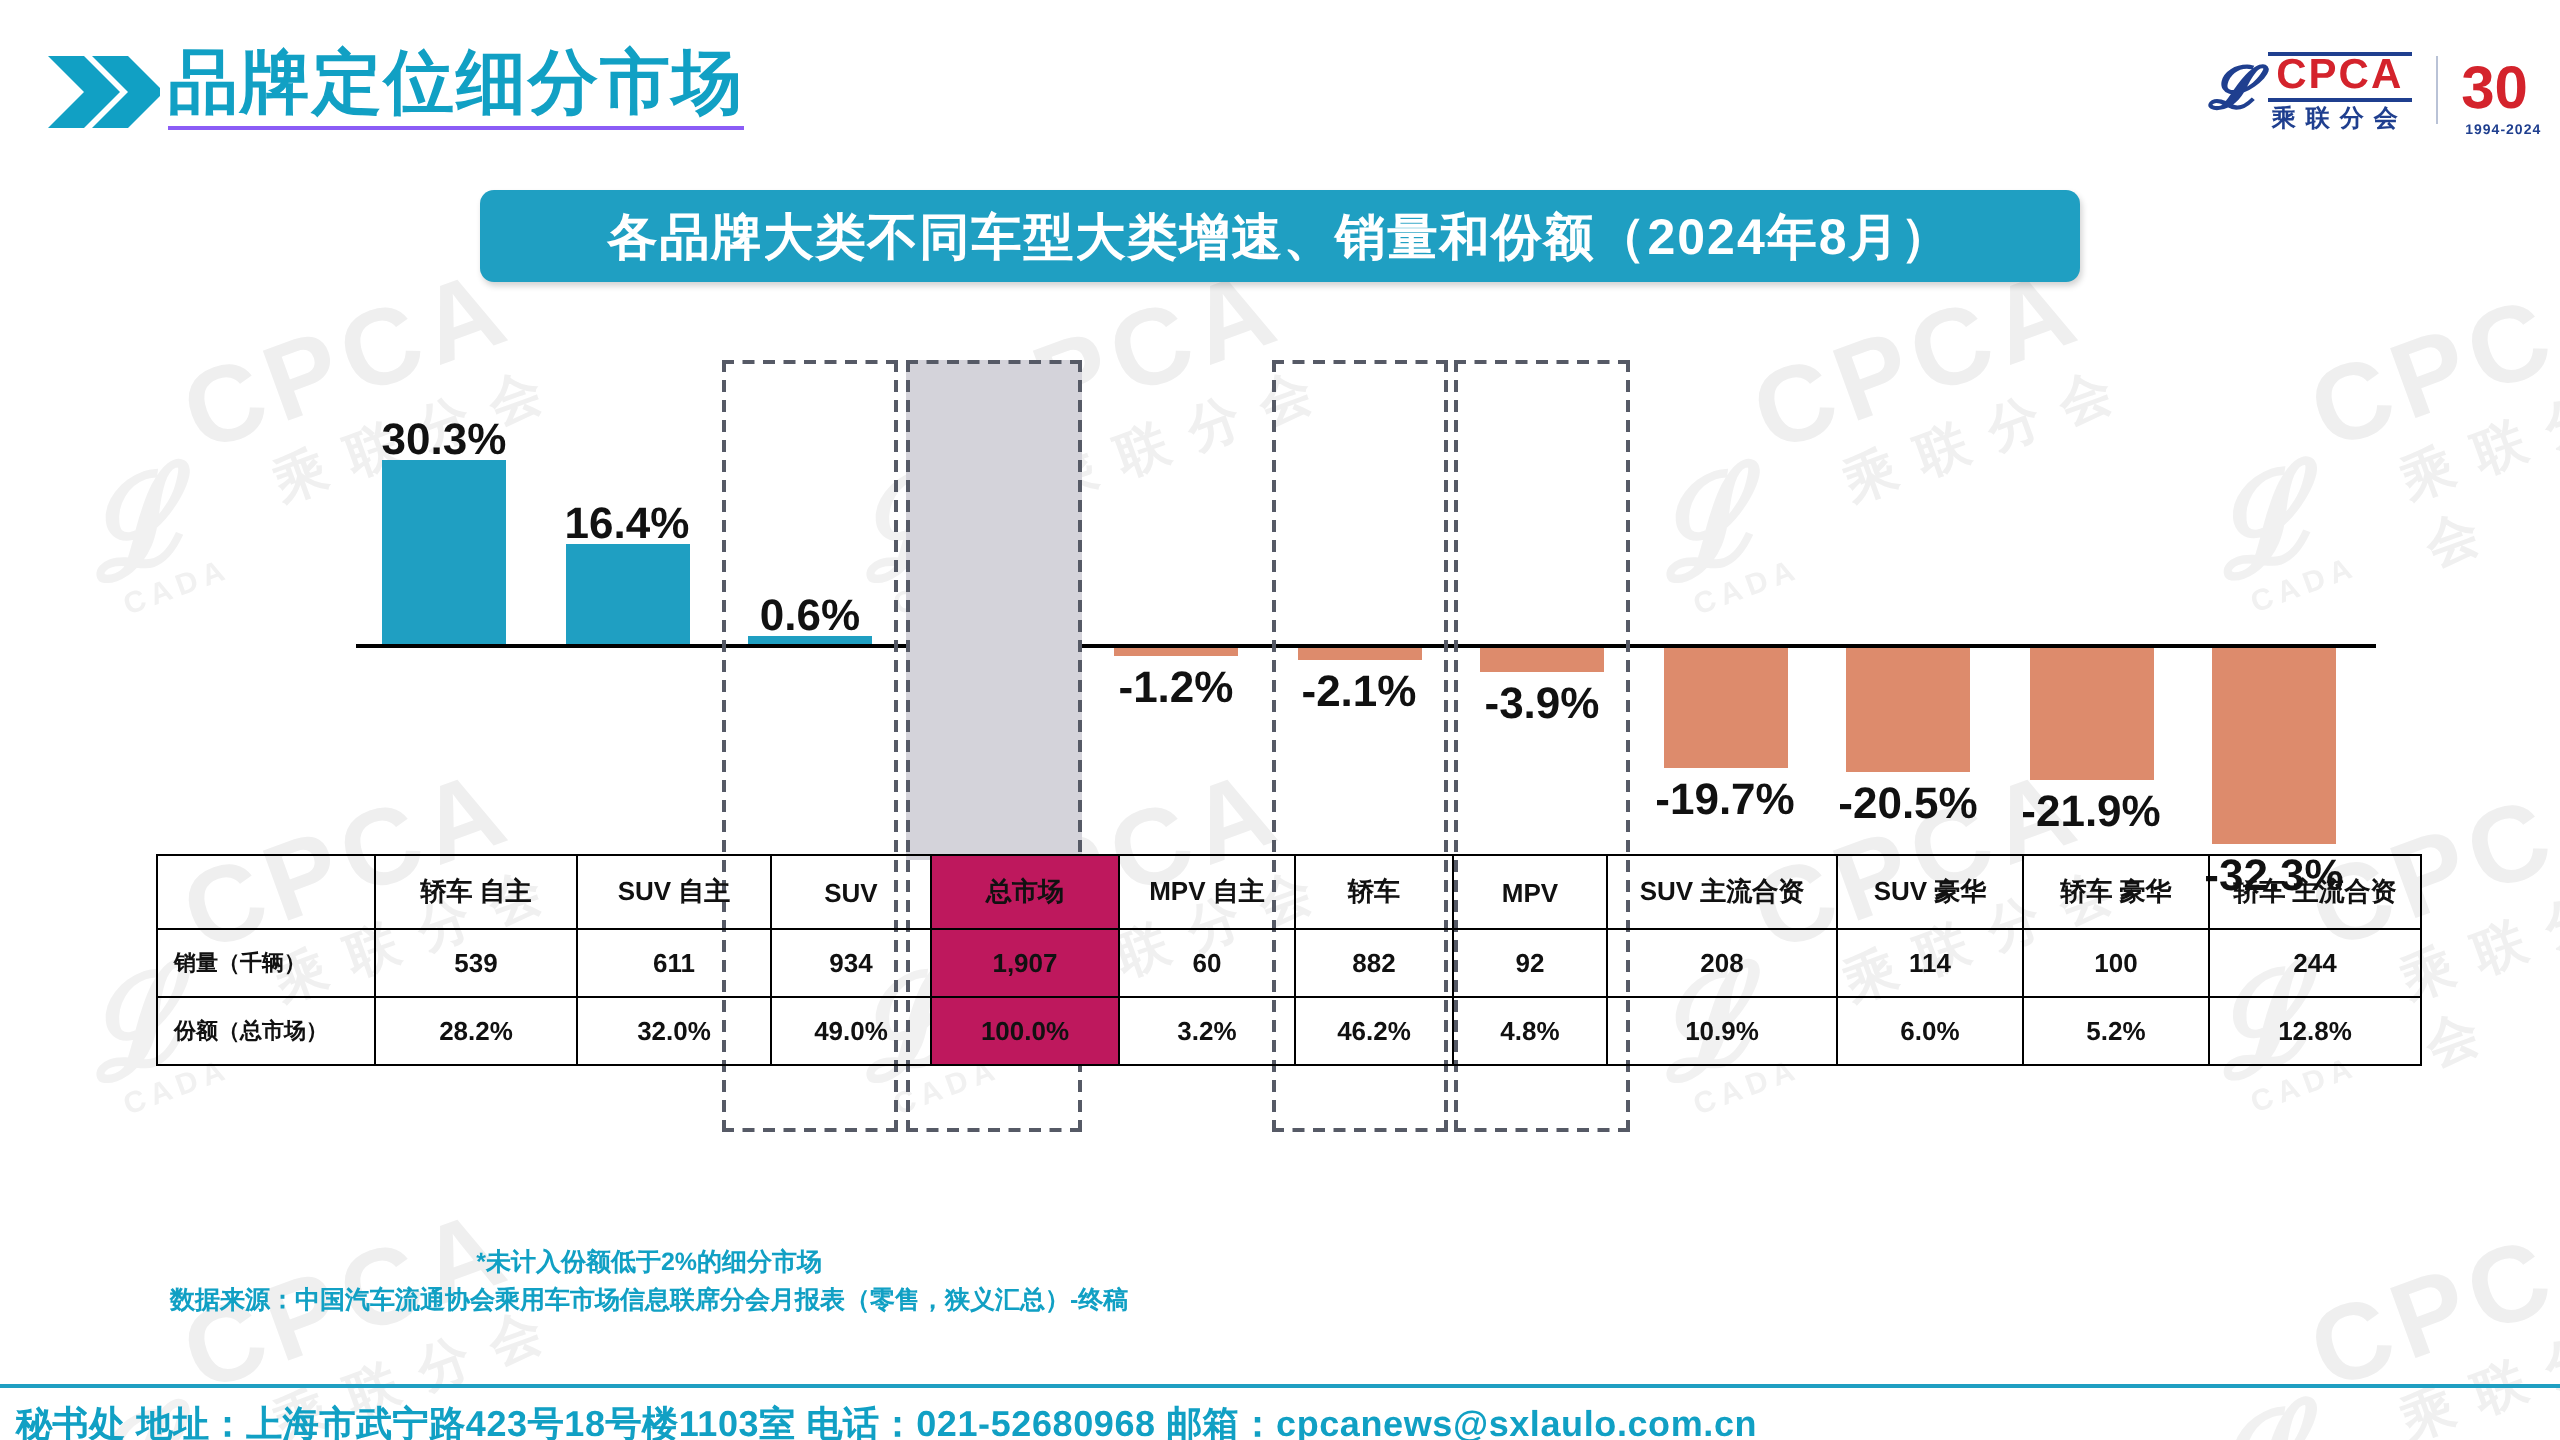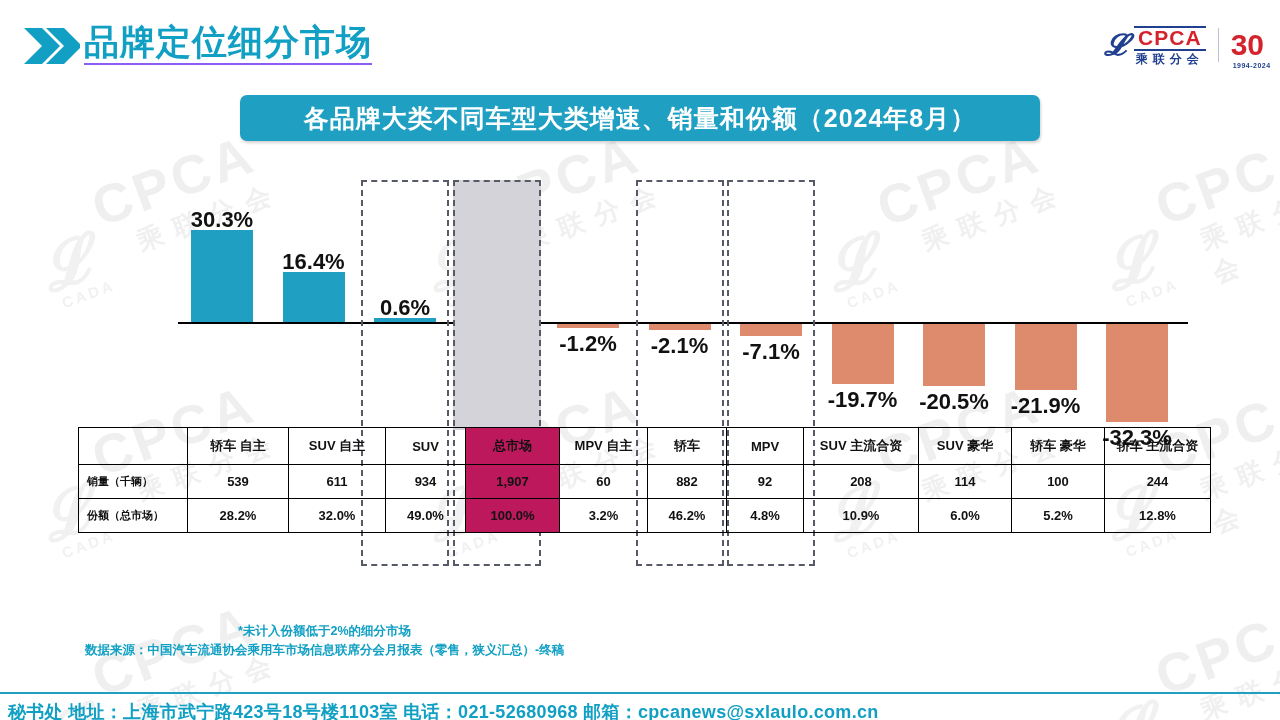--- a/index.html
+++ b/index.html
@@ -207,21 +207,21 @@
       <div class="bar-label" style="width: 106px; left: 260.5px; top: 249.308px;">16.4%</div>
       <div class="bar pos" style="left: 374px; width: 62px; height: 4px; top: 318px;"></div>
       <div class="bar-label" style="width: 106px; left: 352px; top: 295px;">0.6%</div>
       <div class="bar neg" style="left: 465.5px; width: 62px; height: 4px; top: 324px;"></div>
       <div class="bar-label" style="width: 106px; left: 443.5px; top: 331px;">-0.9%</div>
       <div class="bar neg" style="left: 557px; width: 62px; height: 4px; top: 324px;"></div>
       <div class="bar-label" style="width: 106px; left: 535px; top: 331px;">-1.2%</div>
       <div class="bar neg" style="left: 648.5px; width: 62px; height: 6.363px; top: 324px;"></div>
       <div class="bar-label" style="width: 106px; left: 626.5px; top: 333.363px;">-2.1%</div>
       <div class="bar neg" style="left: 740px; width: 62px; height: 11.817px; top: 324px;"></div>
-      <div class="bar-label" style="width: 106px; left: 718px; top: 338.817px;">-7.1%</div>
+      <div class="bar-label" style="width: 106px; left: 718px; top: 338.817px;">-3.9%</div>
       <div class="bar neg" style="left: 831.5px; width: 62px; height: 59.691px; top: 324px;"></div>
       <div class="bar-label" style="width: 106px; left: 809.5px; top: 386.691px;">-19.7%</div>
       <div class="bar neg" style="left: 923px; width: 62px; height: 62.115px; top: 324px;"></div>
       <div class="bar-label" style="width: 106px; left: 901px; top: 389.115px;">-20.5%</div>
       <div class="bar neg" style="left: 1014.5px; width: 62px; height: 66.357px; top: 324px;"></div>
       <div class="bar-label" style="width: 106px; left: 992.5px; top: 393.357px;">-21.9%</div>
       <div class="bar neg" style="left: 1106px; width: 62px; height: 97.869px; top: 324px;"></div>
       <div class="bar-label" style="width: 106px; left: 1084px; top: 424.869px;">-32.3%</div>
     </div>
   <div id="zero-line"></div>

